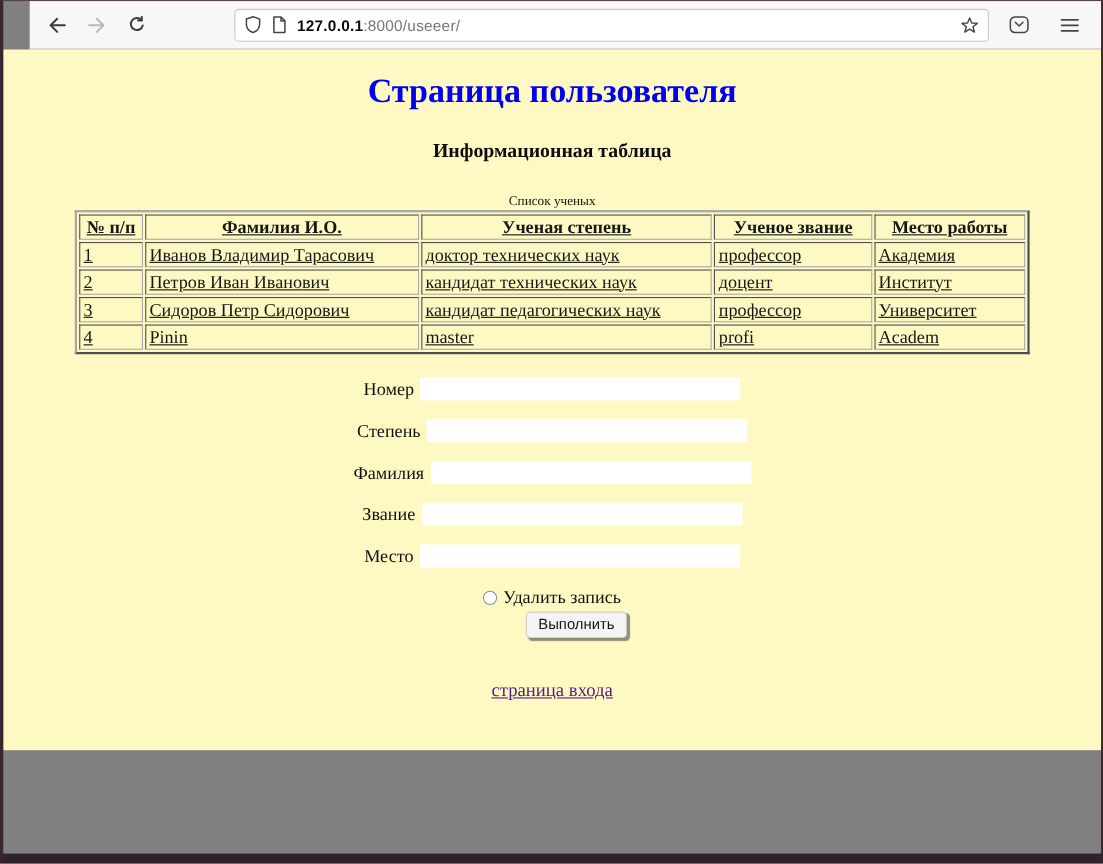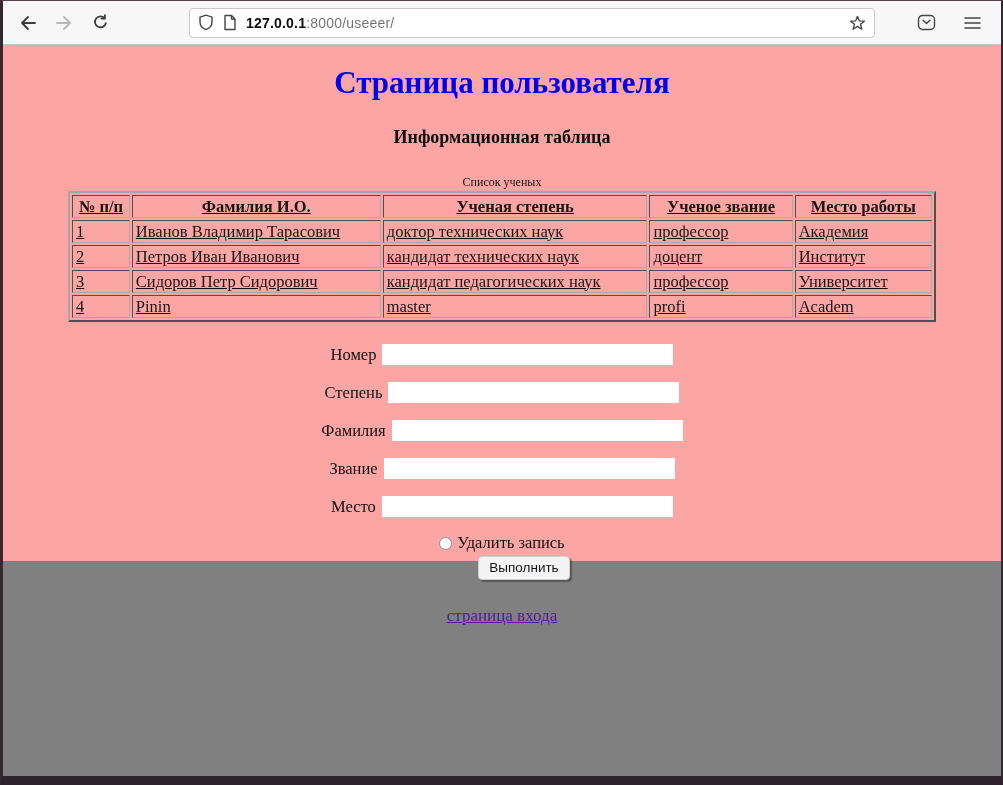--- a/index.html
+++ b/index.html
@@ -16,20 +16,21 @@
     overflow: hidden;
   }
 
   
   .toolbar {
     height: 44px; background: #f7f7f7;
     border-bottom: 1px solid #c5c5c5;
     display: flex; align-items: center;
     padding-left: 10px;
     font-family: "Liberation Sans", sans-serif;
+    margin-left: 24px;
   }
   .nav-btn {
     width: 30px; height: 30px; border: none; background: transparent;
     display: flex; align-items: center; justify-content: center;
     margin-right: 6px; border-radius: 4px; cursor: pointer;
   }
   .url-bar {
     margin-left: 68px;
     width: 686px; height: 30px;
     background: #ffffff;
@@ -40,21 +41,21 @@
   }
   .url-bar .icon { display: flex; align-items: center; margin-right: 9px; }
   .url-text { font-size: 14px; letter-spacing: 0.2px; flex: 1; white-space: nowrap; overflow: hidden; }
   .url-domain { color: #0c0c0d; font-weight: 700; }
   .url-rest { color: #76767a; font-weight: 400; }
   .star-btn { border: none; background: transparent; display: flex; align-items: center; cursor: pointer; }
   .toolbar-right { margin-left: auto; display: flex; align-items: center; gap: 16px; padding-right: 14px; }
   .toolbar-right .nav-btn { margin-right: 0; }
 
   
-  .page { height: 516px; background: #fca5a5; text-align: center; padding-top: 14px; color: #111; }
+  .page { height: 637px; background: #fef9c3; text-align: center; padding-top: 14px; color: #111; }
 
   h1.page-title {
     font-size: 31px; font-weight: bold; color: #0000ee;
     margin-top: 8px; line-height: 1.0;
   }
   h2.section-title {
     font-size: 18px; font-weight: bold; color: #0d0d0d;
     margin-top: 30px; line-height: 1.0;
   }
   .table-caption { font-size: 12px; margin-top: 30px; line-height: 1.0; color: #151515; }
@@ -107,21 +108,21 @@
   .radio-row label { font-size: 16.5px; color: #101010; cursor: pointer; }
 
   .submit-row { margin-top: 4px; padding-left: 44px; }
   .submit-btn {
     font-family: "Liberation Sans", sans-serif; font-size: 13.5px; color: #15141a;
     background: #f4f4f4; border: 1px solid #cfcfcf; border-radius: 4px;
     padding: 3px 10px 4px 10px; cursor: pointer;
     box-shadow: 2px 2px 1px rgba(55,55,55,0.55);
   }
 
-  .link-row { margin-top: 26px; }
+  .link-row { margin-top: 38px; }
   .link-row a { color: #551a8b; font-size: 17px; text-decoration: underline; cursor: pointer; }
 
   svg { display: block; }
 </style>
 </head>
 <body>
 
 <div class="window">
 
   <div class="toolbar">

